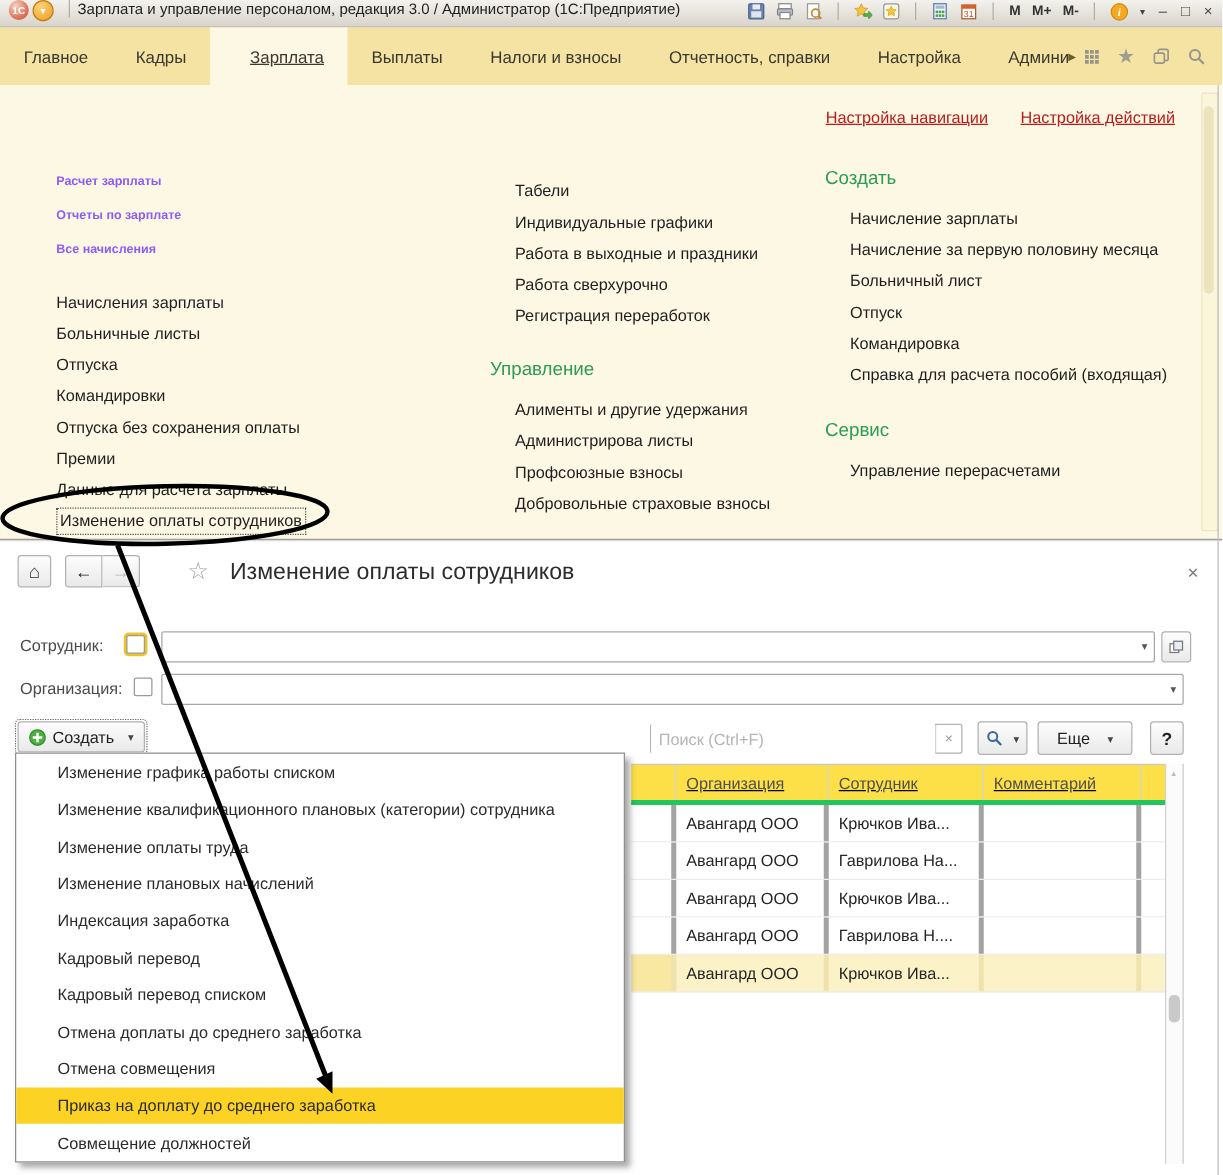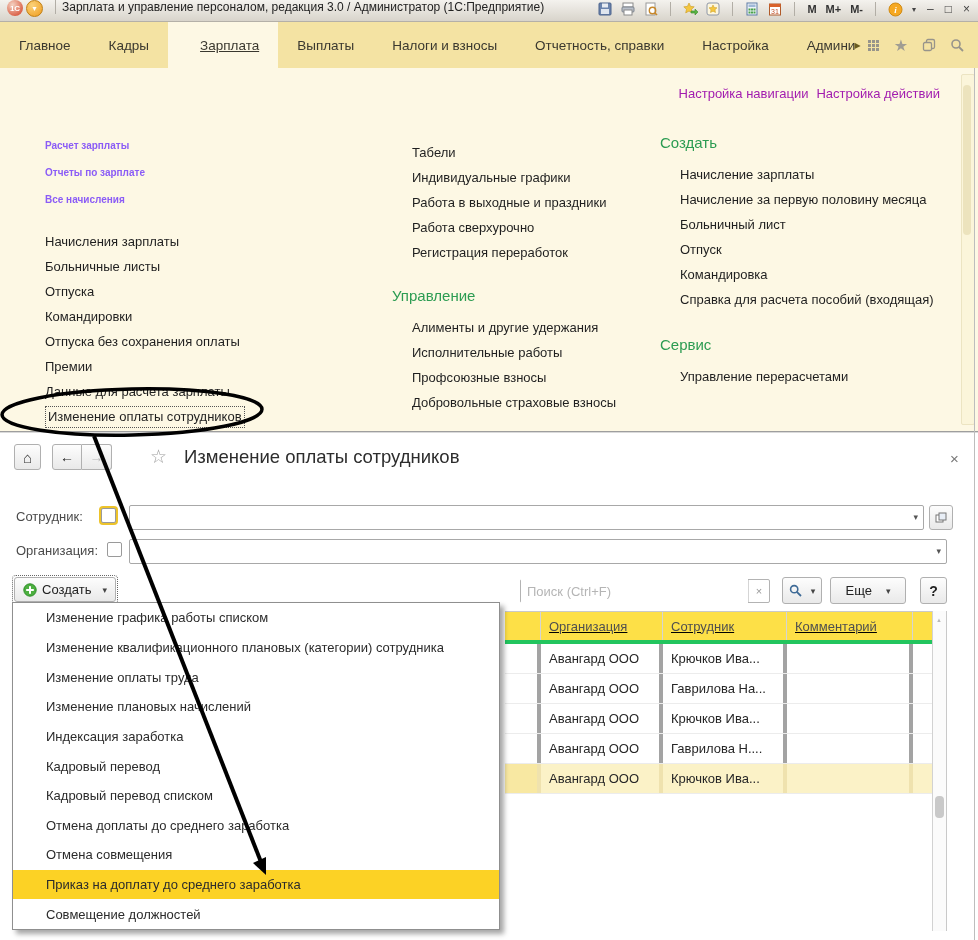--- a/index.html
+++ b/index.html
@@ -29,21 +29,21 @@
   .tab.active .tab-label{text-decoration:underline;}
   .tab.truncated{padding-right:2px;overflow:hidden;max-width:118px;}
   .tab-overflow{display:flex;align-items:center;font-size:8px;color:#6b5d20;padding:0 6px 0 0;}
   .tabbar-icons{margin-left:auto;display:flex;align-items:center;gap:14px;padding-right:14px;}
   .tabbar-icons .tbi{cursor:pointer;display:flex;align-items:center;justify-content:center;}
   .tbi-star{font-size:16px;color:#a09d93;}
 
   
   .navpanel{position:absolute;left:0;top:68px;width:978px;height:364px;background:#fdf8e4;overflow:hidden;
     border-bottom:1px solid #9e9e9e;box-sizing:border-box;}
-  .nav-links{position:absolute;top:18px;right:38px;display:flex;gap:8px;font-size:13px;color:#a21caf;align-items:center;}
+  .nav-links{position:absolute;top:18px;right:38px;display:flex;gap:26px;font-size:13px;color:#b91c1c;align-items:center;text-decoration:underline;}
   .nav-link{cursor:pointer;}
   .nav-close{position:absolute;top:18px;right:10px;font-size:13px;color:#666;cursor:pointer;}
   .ncol{position:absolute;top:64px;}
   .col1{left:45px;width:330px;}
   .col2{left:392px;width:262px;}
   .col3{left:660px;width:300px;}
   .nitem-bold{font-size:10px;font-weight:bold;color:#8b5cf6;line-height:27px;cursor:pointer;white-space:nowrap;}
   .nitem{font-size:13px;color:#1f1f1f;line-height:25px;cursor:pointer;white-space:nowrap;}
   .ghead{font-size:15px;color:#2c9c52;line-height:22px;cursor:default;white-space:nowrap;}
   .gitems{padding-left:20px;}
@@ -282,21 +282,21 @@
         <div class="nitem">Индивидуальные графики</div>
         <div class="nitem">Работа в выходные и праздники</div>
         <div class="nitem">Работа сверхурочно</div>
         <div class="nitem">Регистрация переработок</div>
       </div>
       <div class="gap20"></div>
       <div class="ghead">Управление</div>
       <div class="gap8"></div>
       <div class="gitems">
         <div class="nitem">Алименты и другие удержания</div>
-        <div class="nitem">Исполнительные работы</div>
+        <div class="nitem">Администрирова листы</div>
         <div class="nitem">Профсоюзные взносы</div>
         <div class="nitem">Добровольные страховые взносы</div>
       </div>
     </div>
 
     <div class="ncol col3">
       <div class="ghead">Создать</div>
       <div class="gap8"></div>
       <div class="gitems">
         <div class="nitem">Начисление зарплаты</div>

